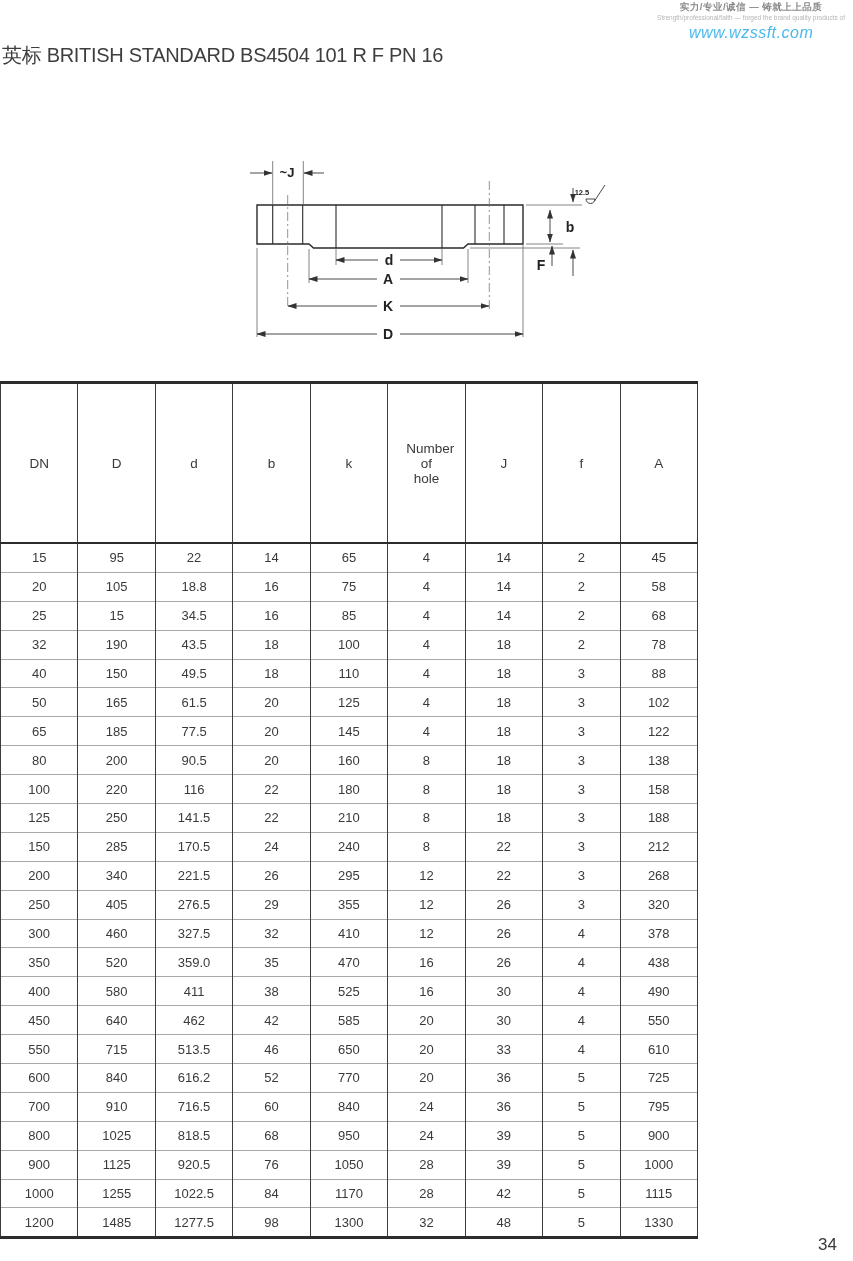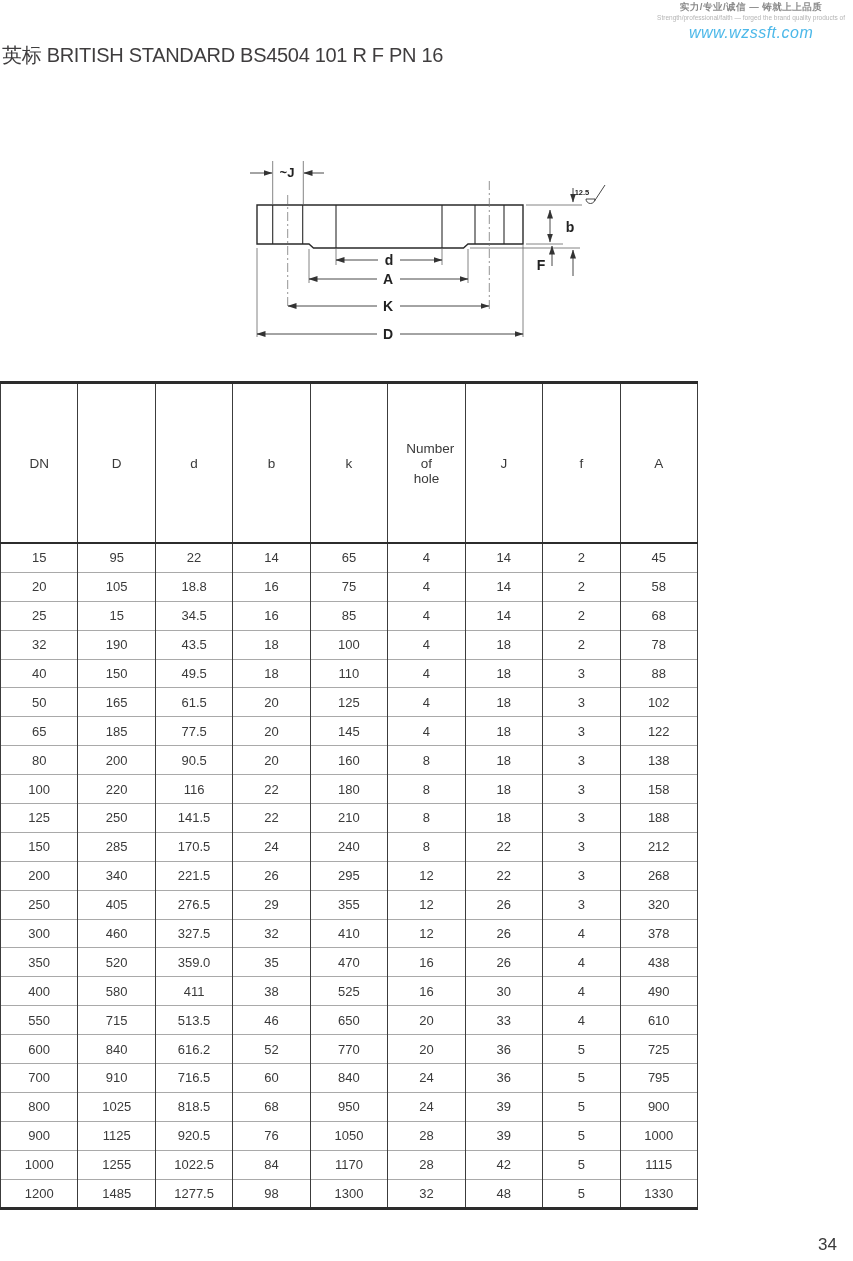--- a/index.html
+++ b/index.html
@@ -321,20 +321,31 @@
           <td>580</td>
           <td>411</td>
           <td>38</td>
           <td>525</td>
           <td>16</td>
           <td>30</td>
           <td>4</td>
           <td>490</td>
         </tr>
         <tr>
+          <td>450</td>
+          <td>640</td>
+          <td>462</td>
+          <td>42</td>
+          <td>585</td>
+          <td>20</td>
+          <td>30</td>
+          <td>4</td>
+          <td>550</td>
+        </tr>
+        <tr>
           <td>550</td>
           <td>715</td>
           <td>513.5</td>
           <td>46</td>
           <td>650</td>
           <td>20</td>
           <td>33</td>
           <td>4</td>
           <td>610</td>
         </tr>

